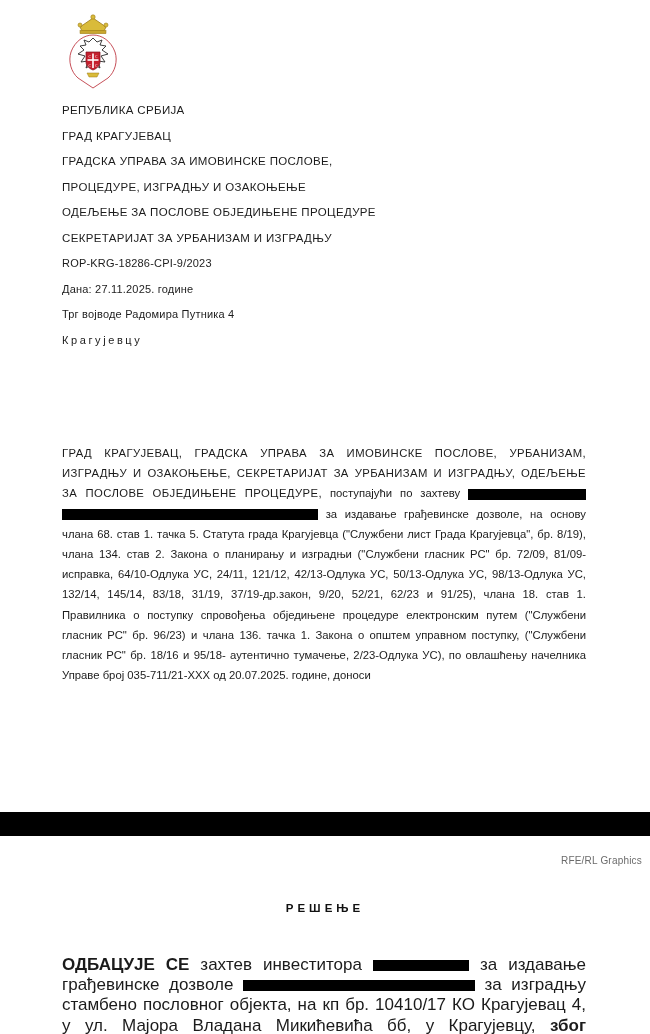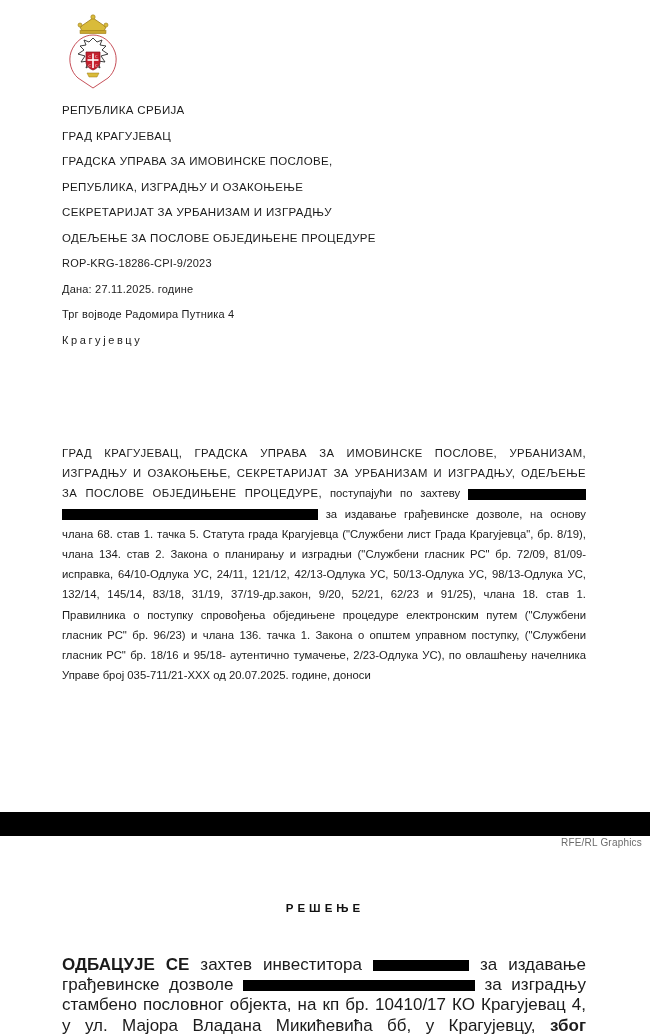--- a/index.html
+++ b/index.html
@@ -114,21 +114,21 @@
     line-height: 20.2px;
     text-align: justify;
     color: #1b1b1b;
   }
   .decision-para b { font-weight: bold; }
 
   
   .credit {
     position: absolute;
     right: 8px;
-    bottom: 24px;
+    bottom: 6px;
     font-size: 10px;
     color: #6b6b6b;
     letter-spacing: 0.2px;
   }
 </style>
 </head>
 <body>
 
 <div class="page">
 
@@ -159,23 +159,23 @@
 
         <path d="M25 59 L37 59 L35 63 L27 63 Z" fill="#d9bb3a" stroke="#9c7a16" stroke-width="0.5"></path>
       </g>
     </svg>
   </div>
 
   <div class="header-block">
     <div class="header-line">РЕПУБЛИКА СРБИЈА</div>
     <div class="header-line">ГРАД КРАГУЈЕВАЦ</div>
     <div class="header-line">ГРАДСКА УПРАВА ЗА ИМОВИНСКЕ ПОСЛОВЕ,</div>
-    <div class="header-line">РЕПУБЛИКА, ИЗГРАДЊУ И ОЗАКОЊЕЊЕ</div>
+    <div class="header-line">ПРОЦЕДУРЕ, ИЗГРАДЊУ И ОЗАКОЊЕЊЕ</div>
+    <div class="header-line">ОДЕЉЕЊЕ ЗА ПОСЛОВЕ ОБЈЕДИЊЕНЕ ПРОЦЕДУРЕ</div>
     <div class="header-line">СЕКРЕТАРИЈАТ ЗА УРБАНИЗАМ И ИЗГРАДЊУ</div>
-    <div class="header-line">ОДЕЉЕЊЕ ЗА ПОСЛОВЕ ОБЈЕДИЊЕНЕ ПРОЦЕДУРЕ</div>
     <div class="header-line small">ROP-KRG-18286-CPI-9/2023</div>
     <div class="header-line small">Дана: 27.11.2025. године</div>
     <div class="header-line small">Трг војводе Радомира Путника 4</div>
     <div class="header-line small spaced">Крагујевцу</div>
   </div>
 
   <div class="body-block">
     <p class="body-para"><span class="caps">ГРАД КРАГУЈЕВАЦ, ГРАДСКА УПРАВА ЗА ИМОВИНСКЕ ПОСЛОВЕ, УРБАНИЗАМ, ИЗГРАДЊУ И ОЗАКОЊЕЊЕ, СЕКРЕТАРИЈАТ ЗА УРБАНИЗАМ И ИЗГРАДЊУ, ОДЕЉЕЊЕ ЗА ПОСЛОВЕ ОБЈЕДИЊЕНЕ ПРОЦЕДУРЕ,</span> <span>поступајући по захтеву</span> <span class="redact r1"></span><span class="redact r2"></span> <span>за издавање грађевинске дозволе, на основу члана 68. став 1. тачка 5. Статута града Крагујевца ("Службени лист Града Крагујевца", бр. 8/19), члана 134. став 2. Закона о планирању и изградњи ("Службени гласник РС" бр. 72/09, 81/09- исправка, 64/10-Одлука УС, 24/11, 121/12, 42/13-Одлука УС, 50/13-Одлука УС, 98/13-Одлука УС, 132/14, 145/14, 83/18, 31/19, 37/19-др.закон, 9/20, 52/21, 62/23 и 91/25), члана 18. став 1. Правилника о поступку спровођења обједињене процедуре електронским путем ("Службени гласник РС" бр. 96/23) и члана 136. тачка 1. Закона о општем управном поступку, ("Службени гласник РС" бр. 18/16 и 95/18- аутентично тумачење, 2/23-Одлука УС), по овлашћењу начелника Управе број 035-711/21-XXX од 20.07.2025. године, доноси</span></p>
   </div>
 

